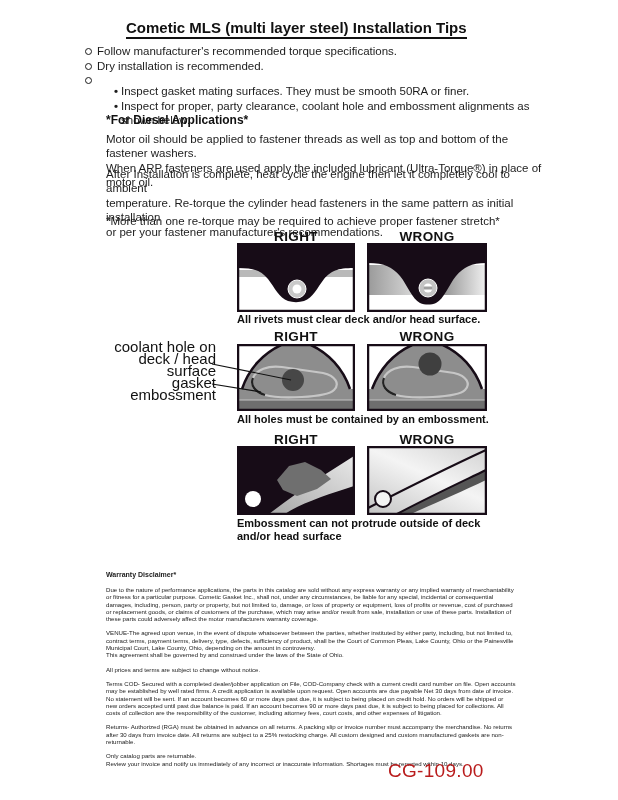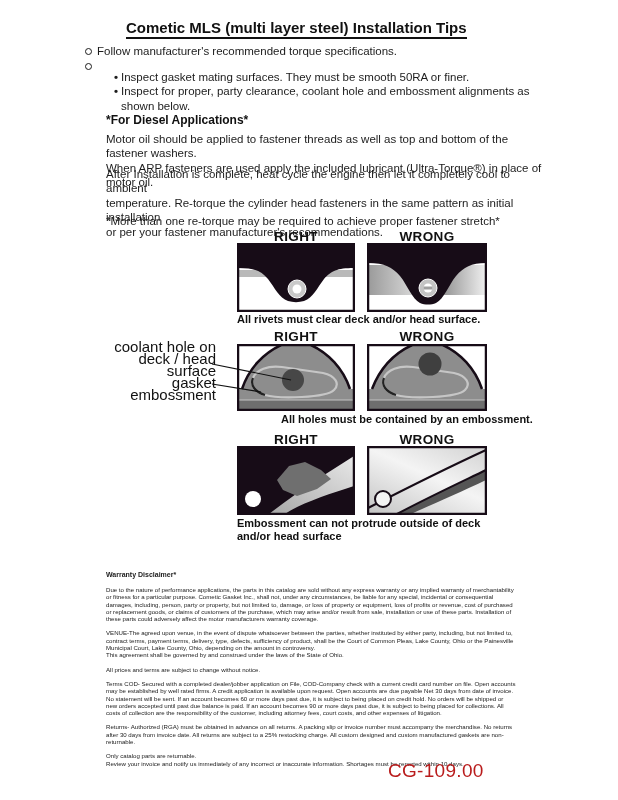--- a/index.html
+++ b/index.html
@@ -39,20 +39,24 @@
 
   <div class="abs title">Cometic MLS (multi layer steel) Installation Tips</div>
 
   <div class="abs bullets">
     <div class="brow">
       <span class="bmark"></span>
       <span>Follow manufacturer's recommended torque specifications.</span>
     </div>
     <div class="brow">
       <span class="bmark"></span>
+      <span>Dry installation is recommended.</span>
+    </div>
+    <div class="brow">
+      <span class="bmark"></span>
     </div>
     <div class="subrow">
       <span class="smark">•</span>
       <span>Inspect gasket mating surfaces.  They must be smooth 50RA or finer.</span>
     </div>
     <div class="subrow">
       <span class="smark">•</span>
       <span>Inspect for proper, party clearance, coolant hole and embossment alignments as shown below.</span>
     </div>
   </div>
@@ -139,21 +143,21 @@
       <circle cx="63" cy="20" r="11.5" fill="#3f3f3f"></circle>
       <rect x="1" y="1" width="118" height="65" fill="none" stroke="#170c17" stroke-width="2.5"></rect>
     </svg>
   </div>
 
   <svg class="abs overlay" style="left:0;top:0;" width="618" height="800">
     <line x1="212" y1="364" x2="291" y2="380" stroke="#111111" stroke-width="1.2"></line>
     <line x1="212" y1="384" x2="261" y2="392" stroke="#111111" stroke-width="1.2"></line>
   </svg>
 
-  <div class="abs caption" style="left:237px;top:413px;margin-left:44px;">All holes must be contained by an embossment.</div>
+  <div class="abs caption" style="left:237px;top:413px;">All holes must be contained by an embossment.</div>
 
   <div class="abs dlabel" style="left:237px;top:432px;width:118px;">RIGHT</div>
   <div class="abs dlabel" style="left:367px;top:432px;width:120px;">WRONG</div>
 
   <div class="abs" style="left:237px;top:446px;">
     <svg width="118" height="69" viewBox="0 0 118 69">
       <defs>
         <linearGradient id="g3r" x1="0" y1="1" x2="1" y2="0">
           <stop offset="0" stop-color="#a8a8a8"></stop>
             <stop offset="1" stop-color="#e8e8e8"></stop>

